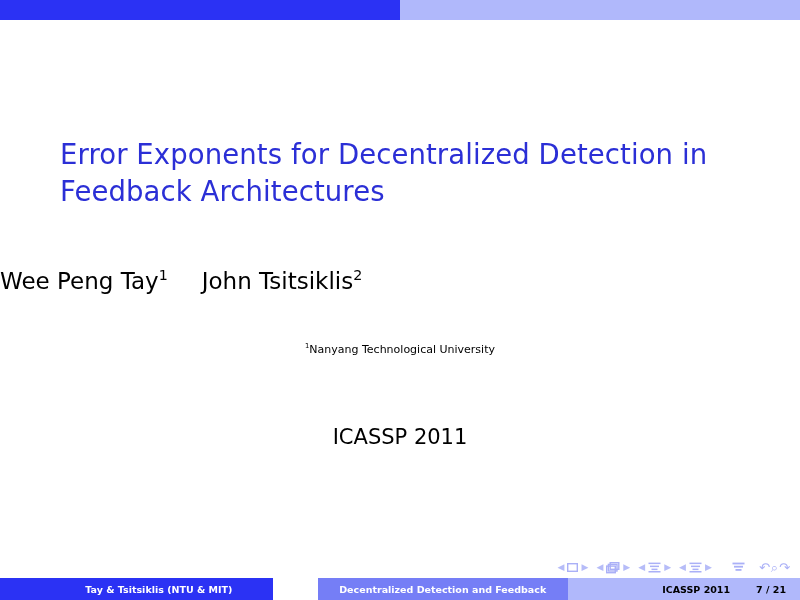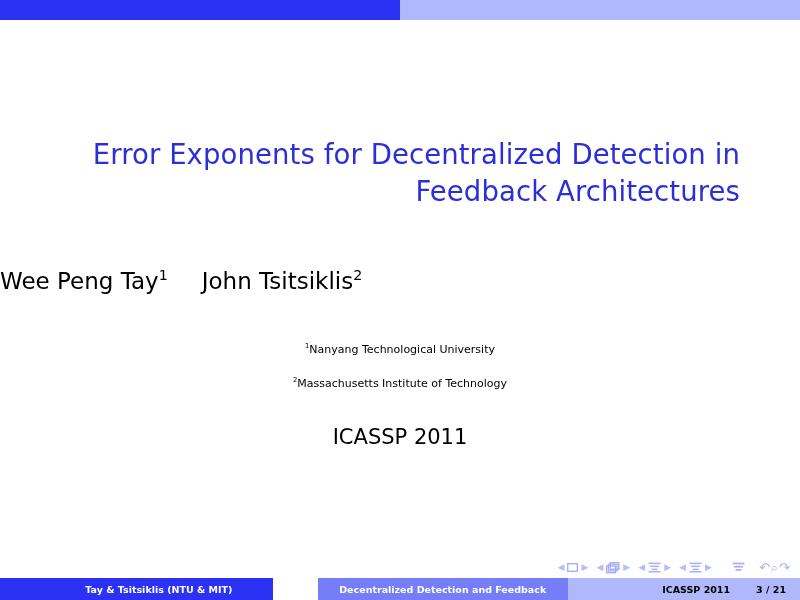--- a/index.html
+++ b/index.html
@@ -40,21 +40,21 @@
     height: 100%;
     background: #b0b8fb;
   }
 
   
   .titleblock {
     position: absolute;
     top: 136px;
     left: 0;
     width: 800px;
-    text-align: right;
+    text-align: left;
   }
   .title {
     color: #2b2fd6;
     font-size: 27.5px;
     line-height: 37px;
     font-weight: normal;
     letter-spacing: 0.1px;
     padding: 0 60px;
     margin: 0;
   }
@@ -205,21 +205,20 @@
   <div class="titleblock">
     <h1 class="title">Error Exponents for Decentralized Detection in Feedback Architectures</h1>
   </div>
 
   <div class="authors">
     <span class="author"><span>Wee Peng Tay</span><sup>1</sup></span><span class="author"><span>John Tsitsiklis</span><sup>2</sup></span>
   </div>
 
   <div class="affils">
     <div class="affil"><sup>1</sup><span>Nanyang Technological University</span></div>
-    <div class="affil"><sup>2</sup><span>Massachusetts Institute of Technology</span></div>
   </div>
 
   <div class="venue">ICASSP 2011</div>
 
   <div class="navsymbols">
 
     <span class="navgroup">
       <span class="nav-arrow">◀</span>
       <span class="nav-ico">
         <svg width="11" height="9" viewBox="0 0 11 9" aria-hidden="true">
@@ -284,17 +283,17 @@
       <span>⌕</span>
       <span>↷</span>
     </span>
   </div>
 
   <div class="footbar">
     <div class="foot-left">Tay &amp; Tsitsiklis (NTU &amp; MIT)</div>
     <div class="foot-mid">Decentralized Detection and Feedback</div>
     <div class="foot-right">
       <span>ICASSP 2011</span>
-      <span>3 / 21</span>
+      <span>7 / 21</span>
     </div>
   </div>
 
 </div>
 
 </body></html>

